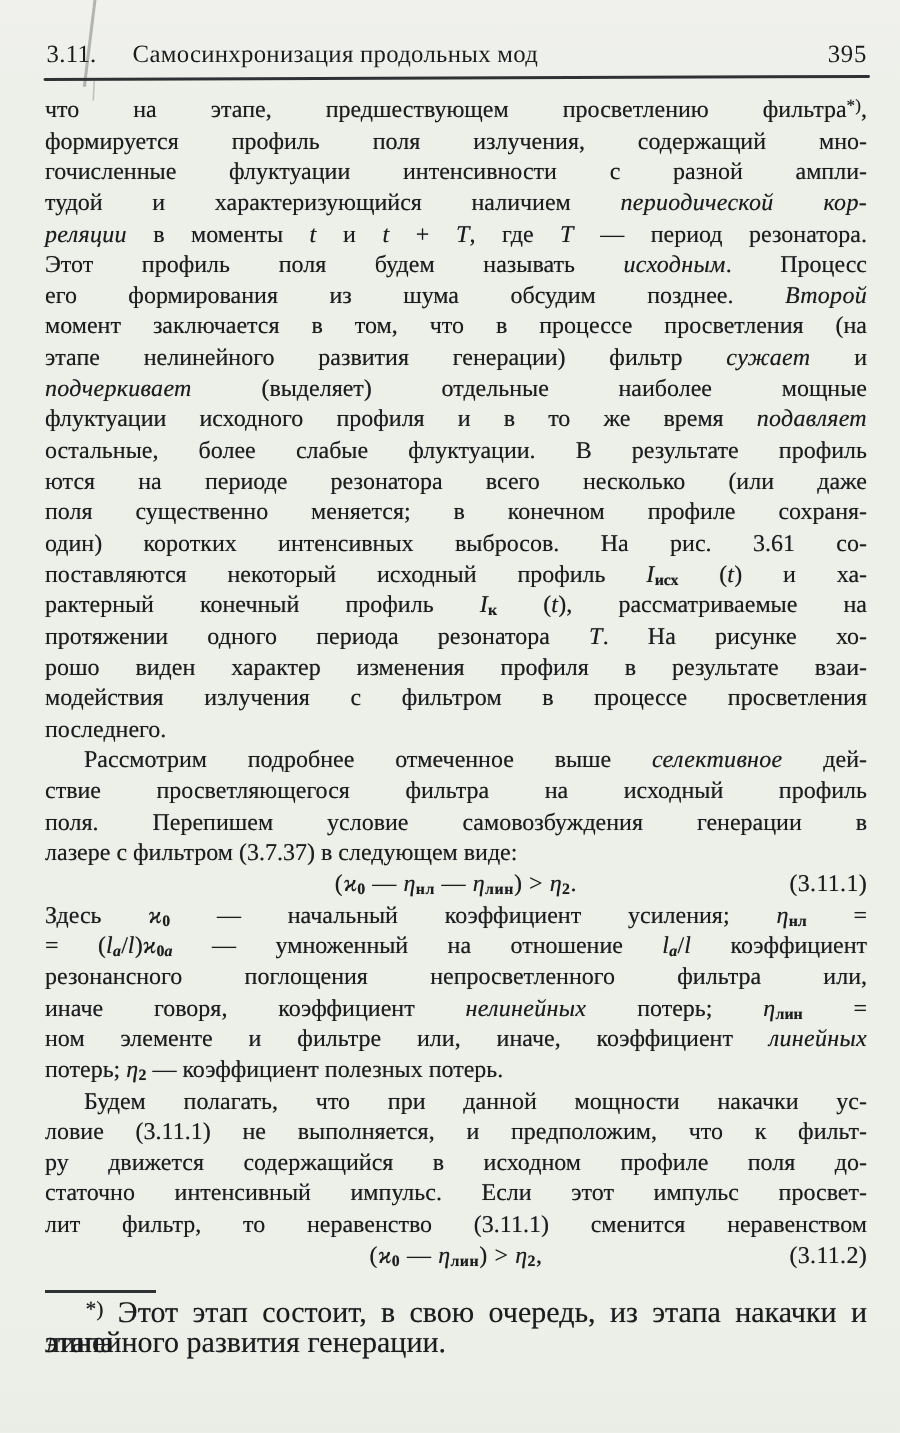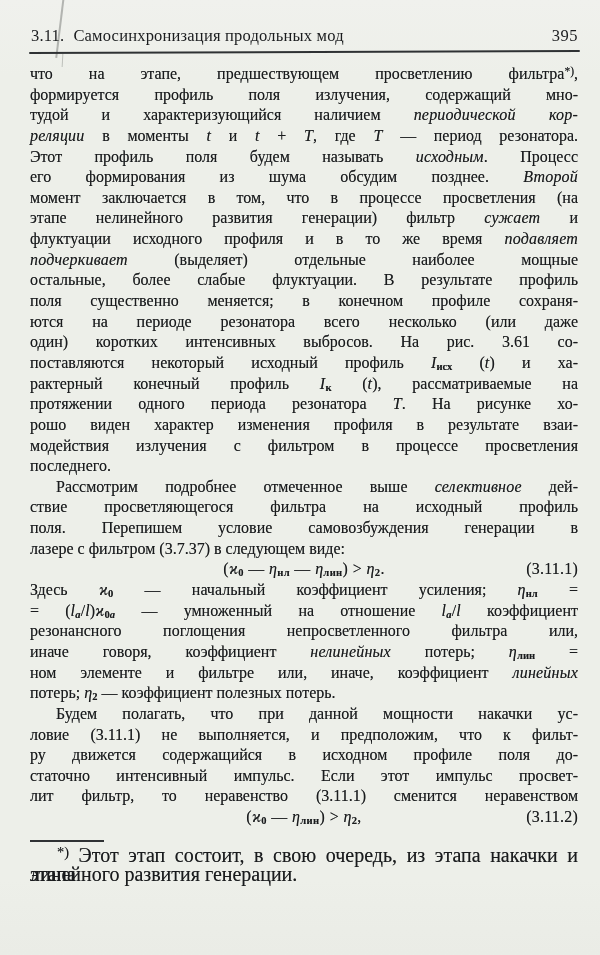--- a/index.html
+++ b/index.html
@@ -13,21 +13,21 @@
   .page{position:absolute;inset:0;
     background:linear-gradient(180deg, #f0f1ed 0%, #edefe9 8%, #edefe9 92%, #eaece6 100%);}
   
   .crease{position:absolute;left:59px;top:-4px;width:1.5px;height:62px;
     background:rgba(80,82,80,.38);transform:rotate(7deg);}
   .crease-tick{position:absolute;left:62px;top:54px;width:1.2px;height:13px;
     background:rgba(80,82,80,.30);transform:rotate(3deg);}
   .header{position:absolute;top:26px;left:31px;right:22px;
     font-size:16.5px;line-height:19px;white-space:nowrap;}
   .header .sec{letter-spacing:.2px;}
-  .header .title{margin-left:9px;letter-spacing:.2px;}
+  .header .title{margin-left:24px;letter-spacing:.2px;}
   .header .pageno{float:right;letter-spacing:.5px;}
   .header-rule{position:absolute;top:51px;left:29px;right:20px;height:2px;
     background:#2f3234;border-radius:1px;transform:rotate(-.22deg);}
   .content{position:absolute;top:64px;left:30px;right:22px;}
   .line{
     height:20.65px;font-size:16px;line-height:20.65px;
     text-align:left;overflow:visible;
     text-shadow:0 0 .45px rgba(20,22,24,.55);
   }
   .line.just{text-align:justify;text-align-last:justify;}
@@ -53,31 +53,32 @@
   <div class="header">
     <span class="pageno">395</span>
     <span class="sec">3.11.</span><span class="title">Самосинхронизация продольных мод</span>
   </div>
   <div class="header-rule"></div>
 
   <div class="content">
     <div class="body-text">
         <div class="line just">что на этапе, предшествующем просветлению фильтра<sup>*)</sup>,</div>
         <div class="line just">формируется профиль поля излучения, содержащий мно-</div>
+        <div class="line just">гочисленные флуктуации интенсивности с разной ампли-</div>
         <div class="line just">тудой и характеризующийся наличием <i>периодической кор-</i></div>
         <div class="line just"><i>реляции</i> в моменты <i>t</i> и <i>t</i> + <i>T</i>, где <i>T</i> — период резонатора.</div>
         <div class="line just">Этот профиль поля будем называть <i>исходным</i>. Процесс</div>
         <div class="line just">его формирования из шума обсудим позднее. <i>Второй</i></div>
         <div class="line just">момент заключается в том, что в процессе просветления (на</div>
         <div class="line just">этапе нелинейного развития генерации) фильтр <i>сужает</i> и</div>
+        <div class="line just"><i>подчеркивает</i> (выделяет) отдельные наиболее мощные</div>
         <div class="line just">флуктуации исходного профиля и в то же время <i>подавляет</i></div>
-        <div class="line just"><i>подчеркивает</i> (выделяет) отдельные наиболее мощные</div>
         <div class="line just">остальные, более слабые флуктуации. В результате профиль</div>
+        <div class="line just">ются на периоде резонатора всего несколько (или даже</div>
         <div class="line just">поля существенно меняется; в конечном профиле сохраня-</div>
-        <div class="line just">ются на периоде резонатора всего несколько (или даже</div>
         <div class="line just">один) коротких интенсивных выбросов. На рис. 3.61 со-</div>
         <div class="line just">поставляются некоторый исходный профиль <i>I</i><sub>исх</sub> (<i>t</i>) и ха-</div>
         <div class="line just">рактерный конечный профиль <i>I</i><sub>к</sub> (<i>t</i>), рассматриваемые на</div>
         <div class="line just">протяжении одного периода резонатора <i>T</i>. На рисунке хо-</div>
         <div class="line just">рошо виден характер изменения профиля в результате взаи-</div>
         <div class="line just">модействия излучения с фильтром в процессе просветления</div>
         <div class="line">последнего.</div>
         <div class="line just ind">Рассмотрим подробнее отмеченное выше <i>селективное</i> дей-</div>
         <div class="line just">ствие просветляющегося фильтра на исходный профиль</div>
         <div class="line just">поля. Перепишем условие самовозбуждения генерации в</div>

